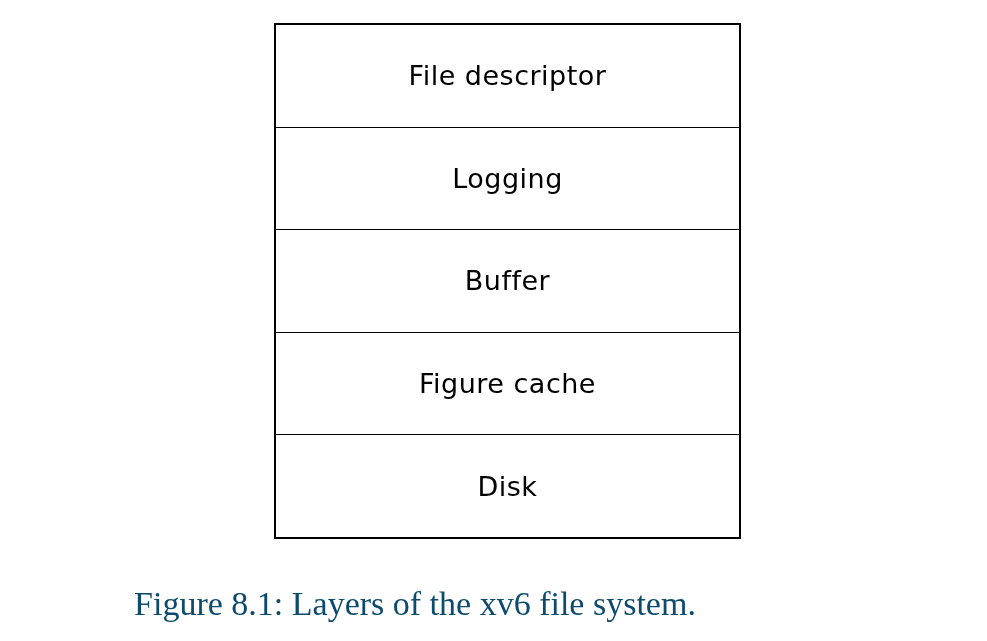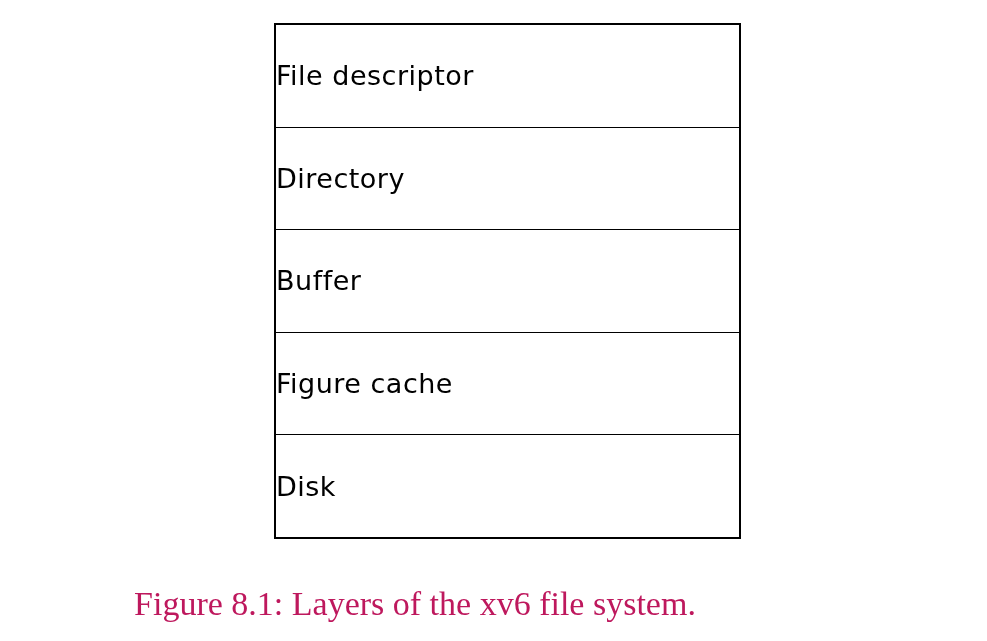--- a/index.html
+++ b/index.html
@@ -23,20 +23,21 @@
     box-sizing: border-box;
     border: 2.5px solid #000000;
     display: flex;
     flex-direction: column;
     background: #ffffff;
   }
   .layer-row {
     flex: 1 1 0;
     display: flex;
     align-items: center;
+    justify-content: center;
     border-bottom: 1.5px solid #000000;
     box-sizing: border-box;
   }
   .layer-row:last-child {
     border-bottom: none;
   }
   .layer-label {
     font-family: "DejaVu Sans", sans-serif;
     font-size: 27px;
     font-weight: 400;
@@ -45,35 +46,35 @@
     white-space: nowrap;
   }
   .figure-caption {
     position: absolute;
     left: 0;
     top: 585px;
     width: 830px;
     text-align: center;
     font-family: "Liberation Serif", "DejaVu Serif", serif;
     font-size: 34px;
-    color: #be185d;
+    color: #0c4a6e;
     white-space: nowrap;
   }
 </style>
 </head>
 <body>
 
 <div class="figure">
 
   <div class="layer-stack">
     <div class="layer-row">
       <span class="layer-label">File descriptor</span>
     </div>
     <div class="layer-row">
-      <span class="layer-label">Directory</span>
+      <span class="layer-label">Logging</span>
     </div>
     <div class="layer-row">
       <span class="layer-label">Buffer</span>
     </div>
     <div class="layer-row">
       <span class="layer-label">Figure cache</span>
     </div>
     <div class="layer-row">
       <span class="layer-label">Disk</span>
     </div>

